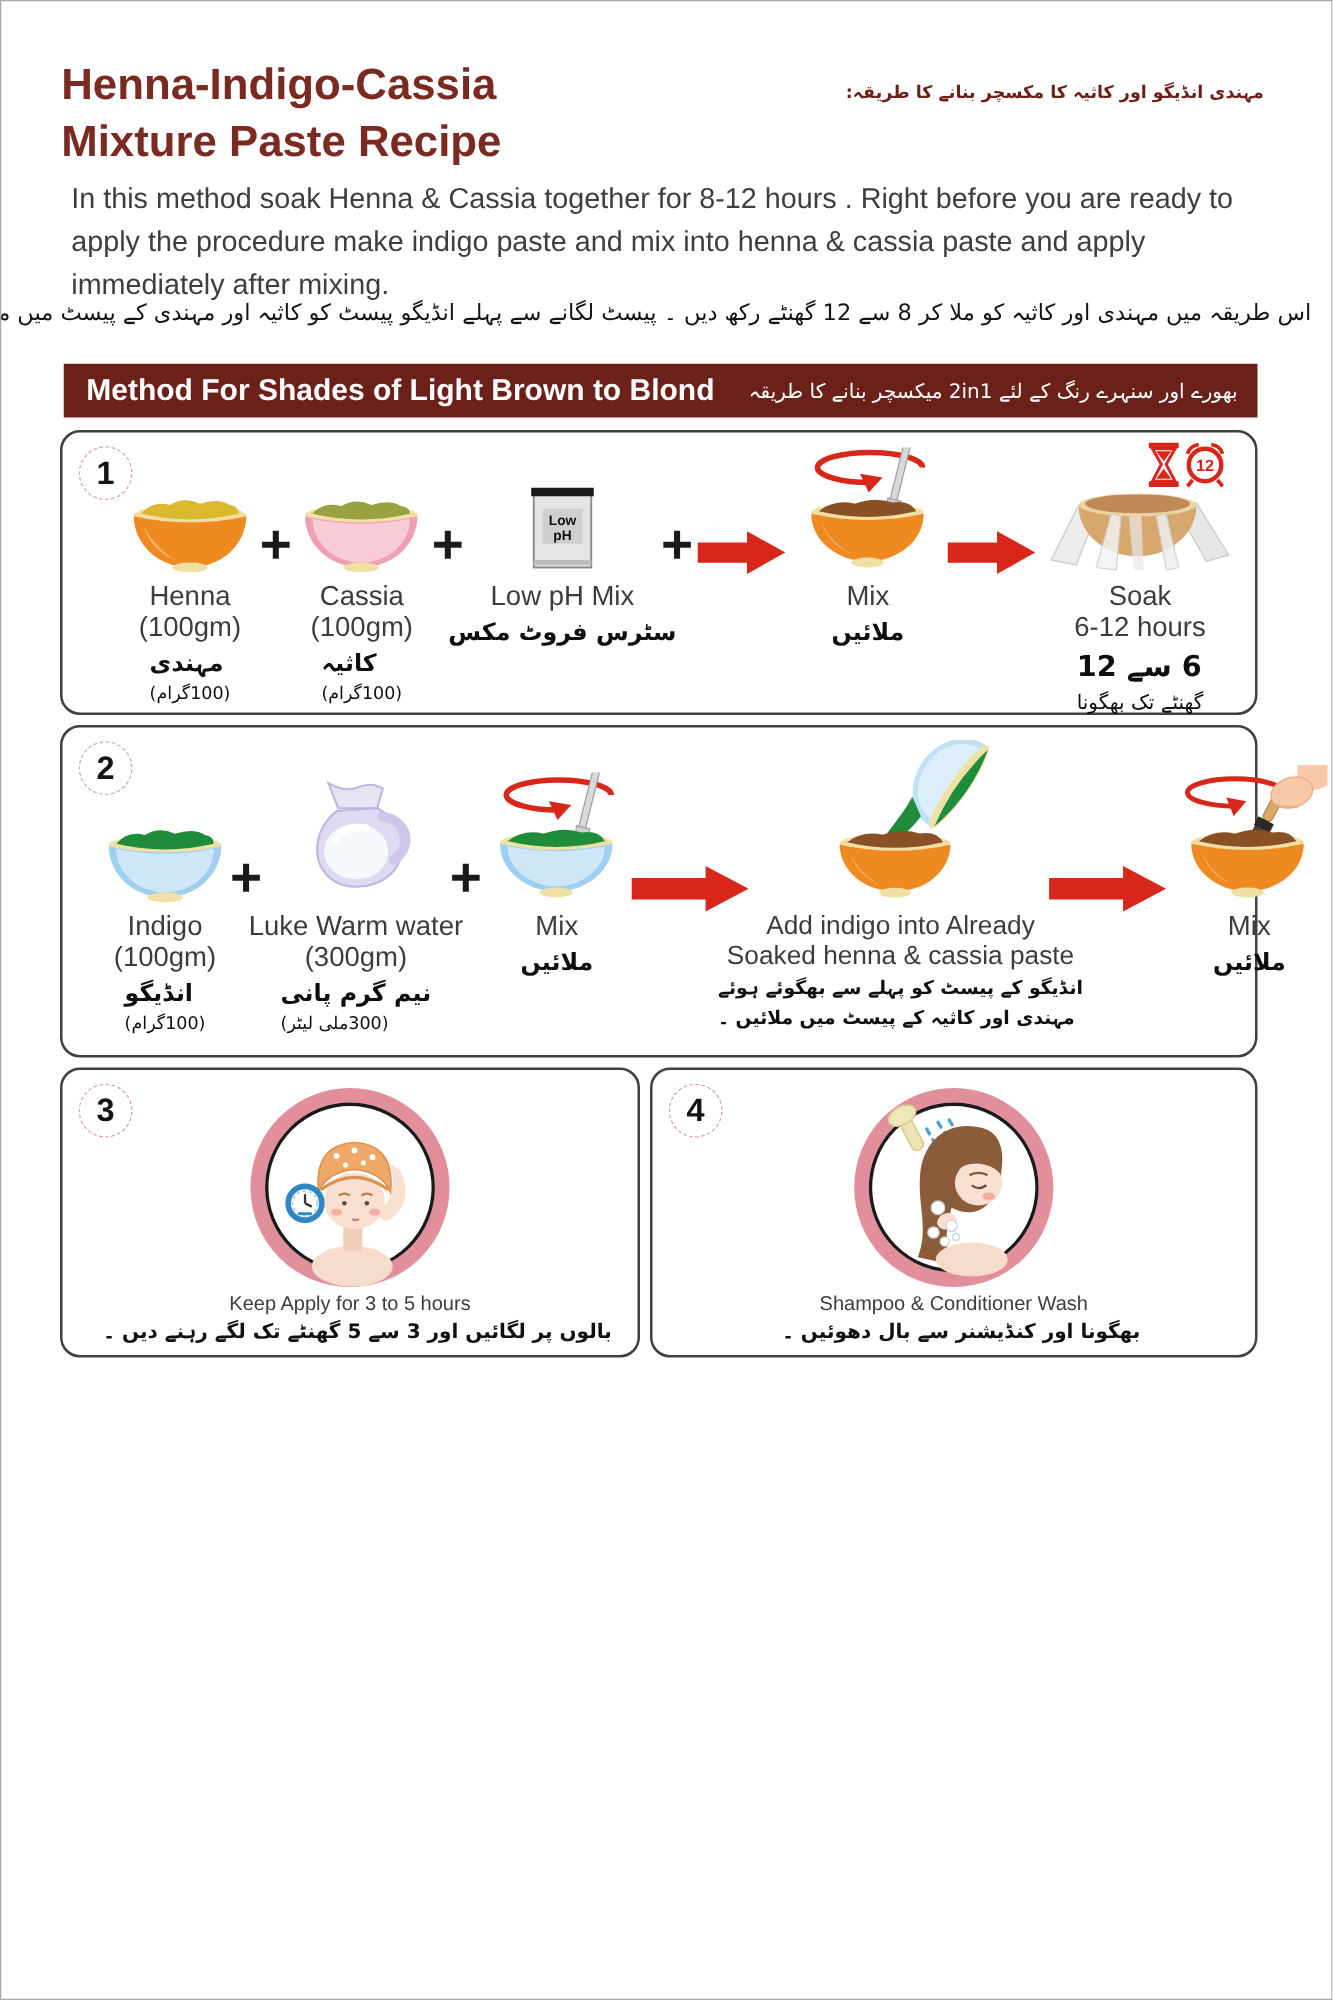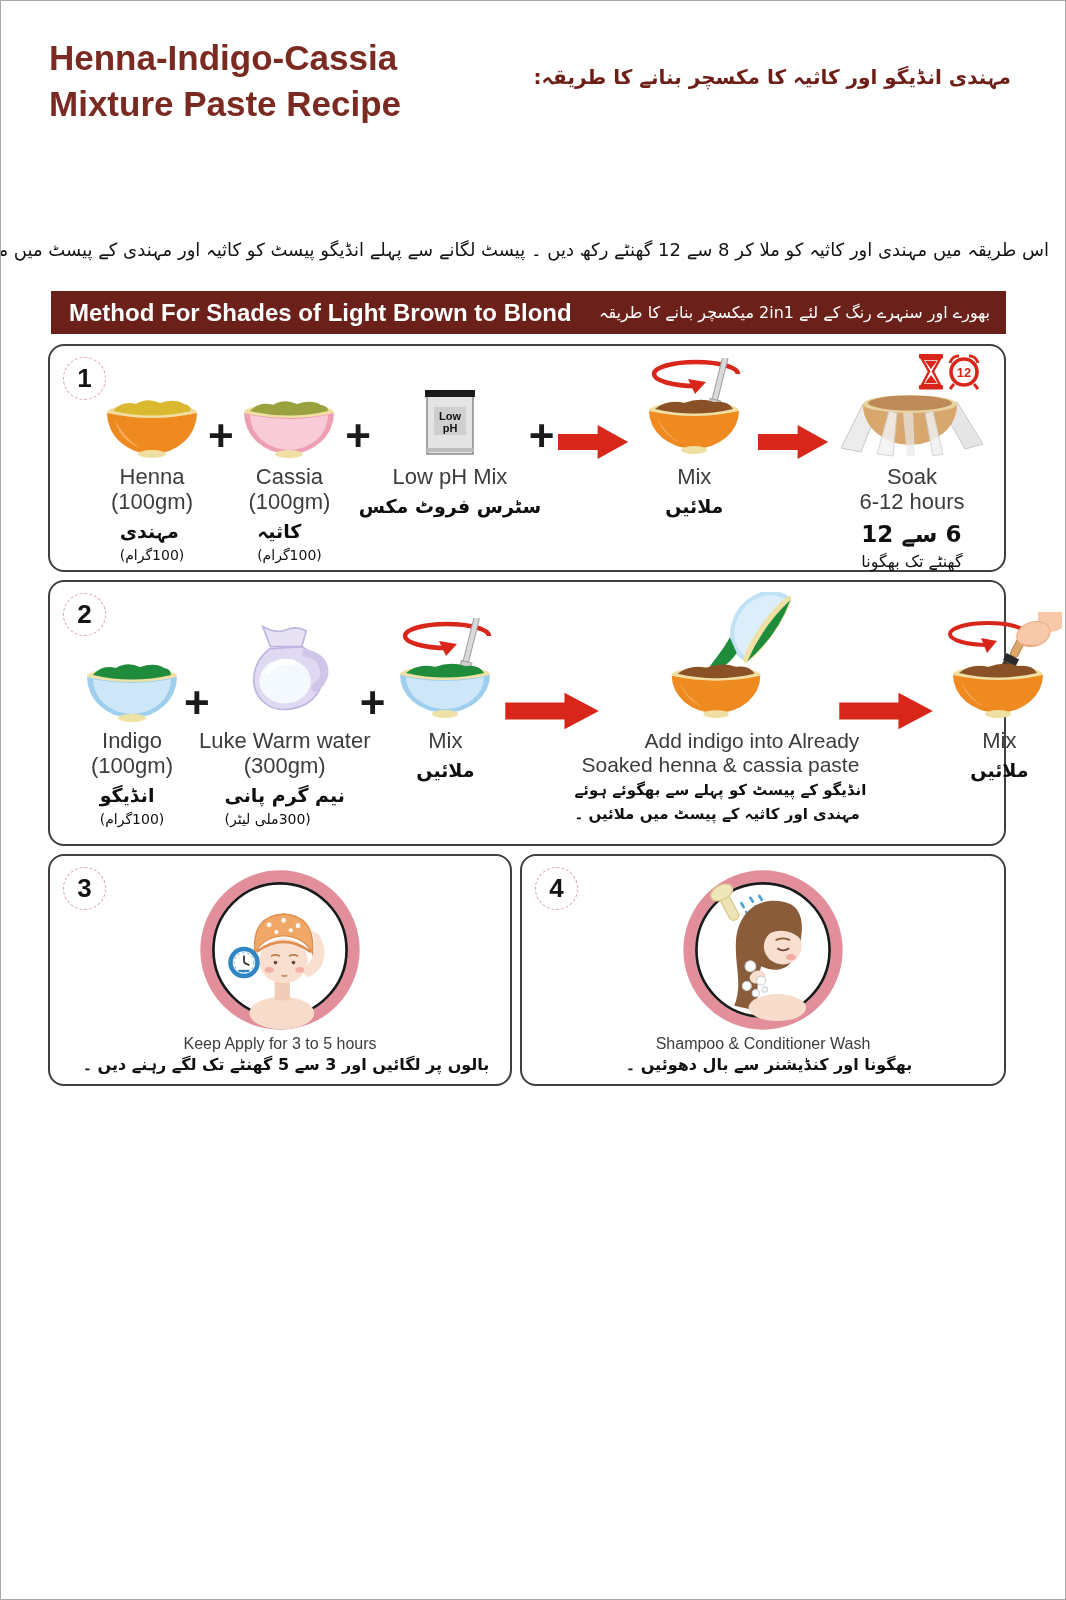--- a/index.html
+++ b/index.html
@@ -2,23 +2,23 @@
 <html><head>
 <meta charset="utf-8">
 <style>
   html,body{margin:0;padding:0;background:#fff;}
   .page{
     position:relative;width:1066px;height:1600px;margin:0 auto;background:#fff;
     border:1.5px solid #a9a9a9;box-sizing:border-box;overflow:hidden;
     font-family:"Liberation Sans",sans-serif;color:#3d3d3d;
   }
   
-  .title-en{position:absolute;left:48px;top:34px;width:480px;font-size:35px;line-height:1.3;
+  .title-en{position:absolute;left:48px;top:44px;width:480px;font-size:35px;line-height:1.3;
     font-weight:700;color:#7b2a21;}
-  .title-ur{position:absolute;right:54px;top:64px;font-size:20px;font-weight:700;color:#6d1e16;
+  .title-ur{position:absolute;right:54px;top:64px;font-size:14px;font-weight:700;color:#6d1e16;
     direction:rtl;white-space:nowrap;font-family:"DejaVu Sans",sans-serif;}
   .intro-en{position:absolute;left:56px;top:140px;width:944px;font-size:23px;line-height:1.5;color:#3e3e3e;}
   .intro-ur{position:absolute;left:14px;right:16px;top:238px;direction:rtl;text-align:right;
     font-size:18px;color:#141414;font-family:"DejaVu Sans",sans-serif;white-space:nowrap;}
   
   .banner{position:absolute;left:50px;top:290px;width:955px;height:43px;background:#6b2019;
     display:flex;align-items:center;justify-content:space-between;padding:0 16px 0 18px;box-sizing:border-box;}
   .banner-en{color:#fff;font-size:24px;font-weight:700;white-space:nowrap;text-align:center;}
   .banner-ur{color:#fff;font-size:16px;direction:rtl;white-space:nowrap;font-family:"DejaVu Sans",sans-serif;}
   
@@ -36,40 +36,41 @@
   .icon-area{height:100px;display:flex;align-items:flex-end;justify-content:center;}
   #box2 .icon-area{height:126px;}
   .sep{height:100px;display:flex;align-items:center;flex:0 0 auto;}
   #box2 .sep{height:126px;}
   .sep.plus{font-size:44px;font-weight:900;color:#1a1a1a;padding-top:28px;}
   #box2 .sep.plus{padding-top:44px;}
   .sep.arr{padding-top:34px;}
   #box2 .sep.arr{padding-top:52px;}
   .en{margin-top:7px;font-size:22px;color:#3c3c3c;line-height:1.13;text-align:center;white-space:nowrap;}
   .en .l2{font-size:22px;}
-  .pour-en{font-size:21px;white-space:nowrap;text-align:right;}
+  .pour-en{font-size:21px;white-space:nowrap;}
   .ur{margin-top:3px;font-size:19px;font-weight:700;color:#0f0f0f;direction:rtl;text-align:left;
     line-height:1.4;font-family:"DejaVu Sans",sans-serif;white-space:nowrap;}
   .ur .g{font-size:14px;font-weight:400;display:block;margin-top:2px;}
   .ur-big{font-size:23px;}
   .ur-sub{font-size:16px;font-weight:400;display:block;margin-top:1px;}
   .pour-ur{font-size:15px;font-weight:700;line-height:1.55;}
   
   .bigcircle{display:block;margin:13px auto 0;}
   .cap-en{text-align:center;font-size:16px;color:#3c3c3c;margin-top:4px;white-space:nowrap;}
   .cap-ur{text-align:center;font-size:16px;font-weight:700;color:#101010;direction:rtl;margin-top:2px;
     font-family:"DejaVu Sans",sans-serif;white-space:nowrap;padding-left:12px;}
 </style>
 </head>
 <body>
 
 <div class="page">
 
   <div class="title-en">Henna-Indigo-Cassia Mixture Paste Recipe</div>
   <div class="title-ur">مہندی انڈیگو اور کاثیہ کا مکسچر بنانے کا طریقہ:</div>
+  <div class="intro-en">In this method soak Henna &amp; Cassia together for 8-12 hours . Right before you are ready to apply the procedure make indigo paste and mix into henna &amp; cassia paste and apply immediately after mixing.</div>
   <div class="intro-ur">اس طریقہ میں مہندی اور کاثیہ کو ملا کر 8 سے 12 گھنٹے رکھ دیں ۔ پیسٹ لگانے سے پہلے انڈیگو پیسٹ کو کاثیہ اور مہندی کے پیسٹ میں ملا کر لگانا ہے ۔</div>
 
   <div class="banner">
     <span class="banner-en">Method For Shades of Light Brown to Blond</span>
     <span class="banner-ur">بھورے اور سنہرے رنگ کے لئے 2in1 میکسچر بنانے کا طریقہ</span>
   </div>
 
   <div id="box1" class="stepbox">
     <div class="stepnum">1</div>
     <div class="row">

